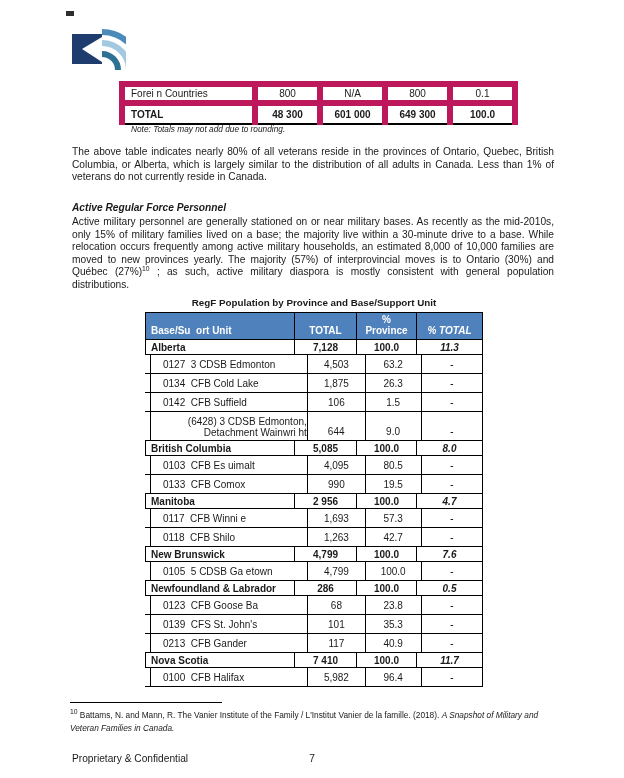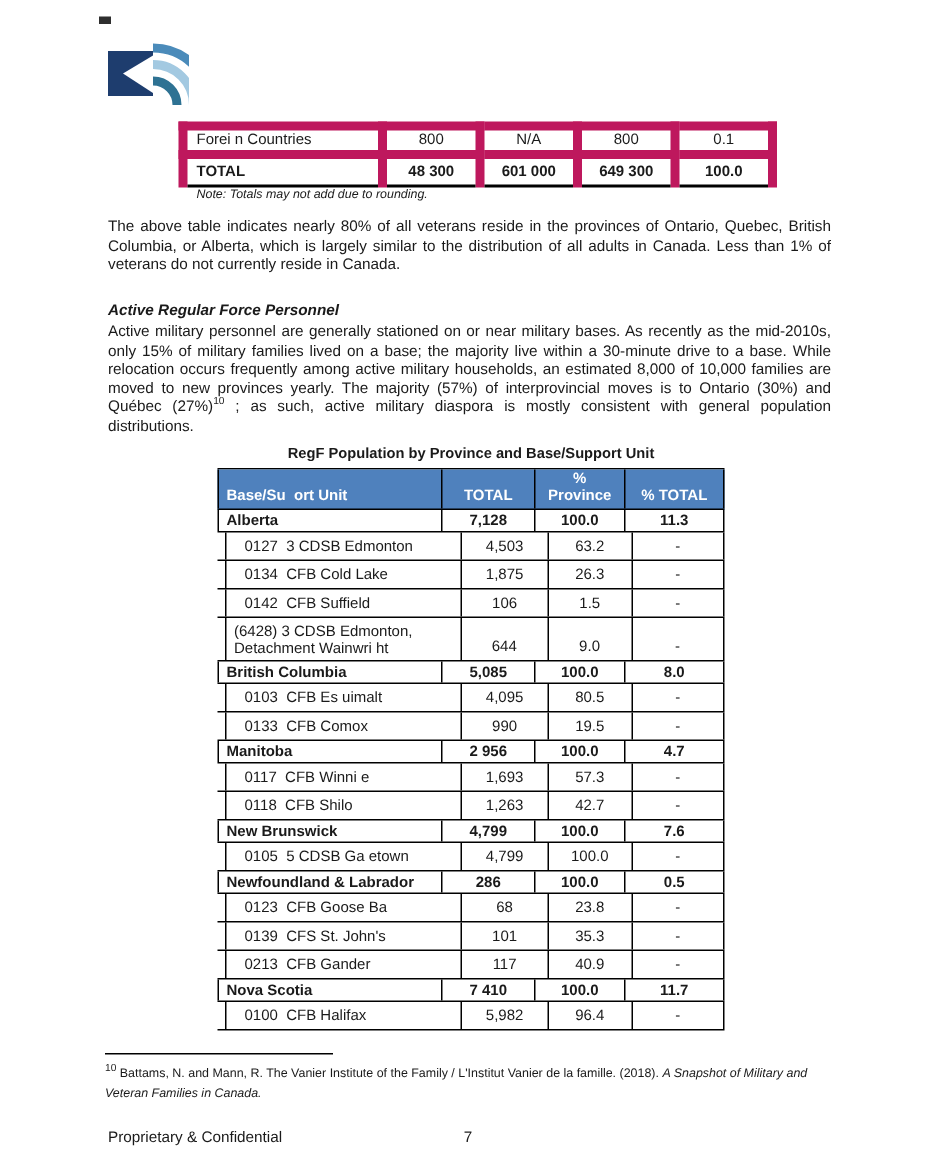--- a/index.html
+++ b/index.html
@@ -34,28 +34,28 @@
   sup.ref{font-size:6.8px;vertical-align:super;line-height:0;}
 
   
   .regf-title{position:absolute;left:145px;top:297px;width:338px;text-align:center;font-size:9.8px;font-weight:bold;}
   .regf{position:absolute;left:145px;top:312px;width:338px;border-top:1px solid #000;font-size:10px;}
   .rrow{display:flex;border-bottom:1px solid #000;box-sizing:border-box;align-items:stretch;}
   .c{box-sizing:border-box;border-right:1px solid #000;display:flex;align-items:center;overflow:hidden;}
   .c1{width:150px;border-left:1px solid #000;padding-left:5px;white-space:pre-wrap;line-height:11px;}
   .c2{width:62px;}
   .c3{width:60px;}
-  .c4{width:66px;}
+  .c4{width:66px;font-style:italic;}
   .num{justify-content:center;text-align:center;}
   .rhead{height:27px;background:#4F81BD;color:#ffffff;font-weight:bold;}
   .rhead .c{align-items:flex-end;padding-bottom:3px;border-color:#000;}
   .rhead .c3{white-space:pre-line;text-align:center;line-height:10.5px;}
   .prov{height:15px;font-weight:bold;}
   .unit{height:19px;}
-  .unit .c1{margin-left:5px;width:169px;padding-left:12px;}
+  .unit .c1{margin-left:5px;width:169px;padding-left:12px;text-align:right;}
   .tall{height:29px;}
   .tall .c1{padding-left:5px;align-items:flex-end;padding-bottom:2px;}
   .tall .num{align-items:flex-end;padding-bottom:3px;}
 
   
   .fnrule{position:absolute;left:70px;top:702px;width:152px;border-top:1px solid #000;height:0;}
   .footnote{position:absolute;left:70px;top:709px;width:490px;font-size:8.3px;line-height:13px;}
   .footnote .ital{font-style:italic;}
   .footer-left{position:absolute;left:72px;top:753px;font-size:10.2px;}
   .footer-page{position:absolute;left:0;top:753px;width:624px;text-align:center;font-size:10.2px;}

